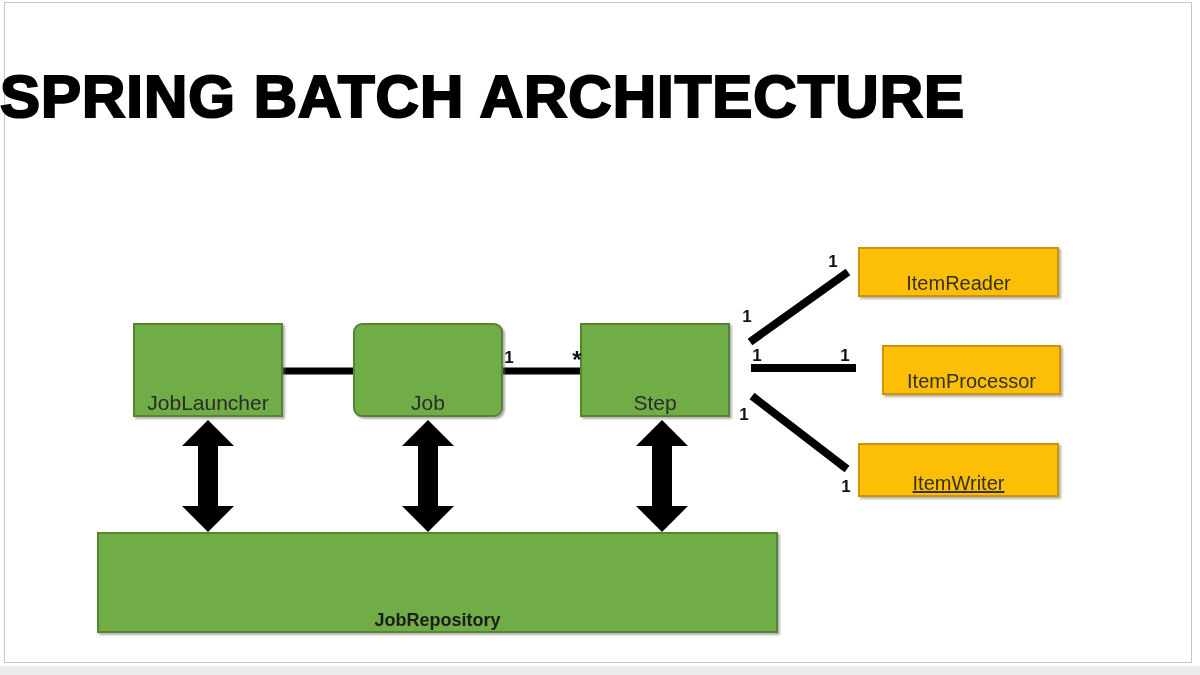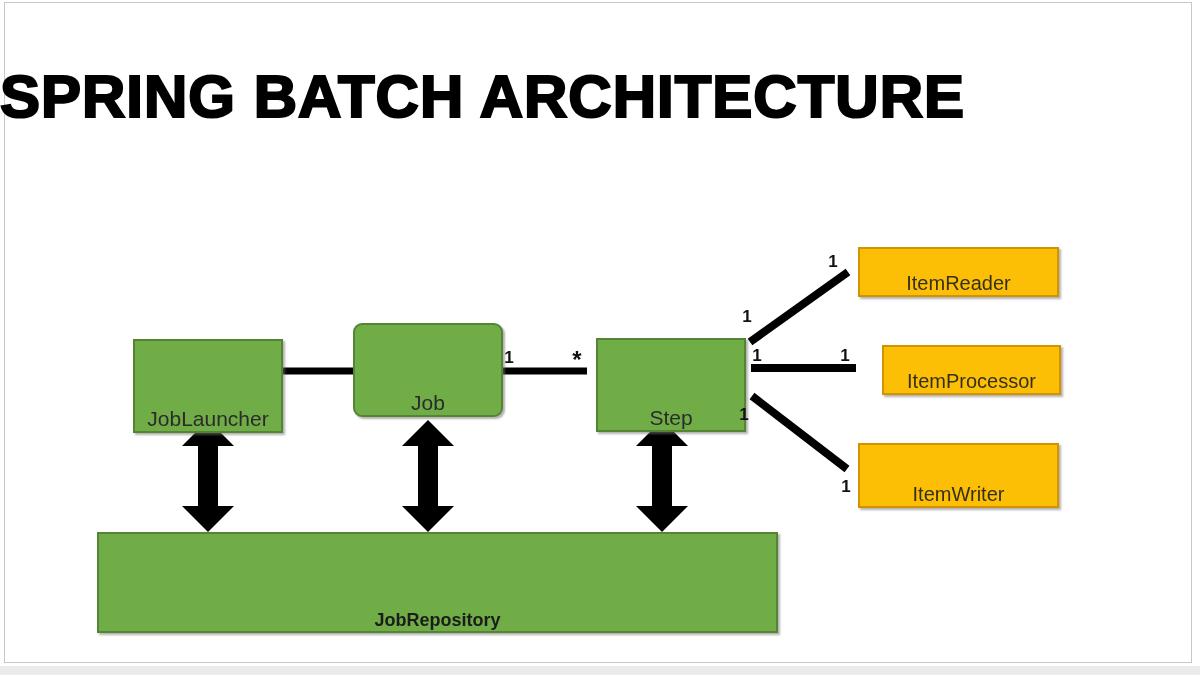--- a/index.html
+++ b/index.html
@@ -50,30 +50,30 @@
     border: 2px solid var(--green-border, #568435);
     color: #2b2b2b;
     font-size: 21px;
   }
   .box.orange {
     background: var(--orange-fill, #FCBF06);
     border: 2px solid var(--orange-border, #D39300);
     color: #35301a;
     font-size: 20px;
   }
-  #box-joblauncher { left: 133px; top: 323px; width: 150px; height: 94px; margin-top: 16px; }
+  #box-joblauncher { left: 133px; top: 323px; width: 150px; height: 94px; }
   #box-job         { left: 353px; top: 323px; width: 150px; height: 94px; border-radius: 9px; }
-  #box-step        { left: 596px; top: 323px; width: 150px; height: 94px; margin-top: 15px; }
+  #box-step        { left: 580px; top: 323px; width: 150px; height: 94px; }
   #box-jobrepository {
     left: 97px; top: 532px; width: 681px; height: 101px;
     font-size: 18px; font-weight: bold; color: #1c1c1c;
   }
   #box-itemreader    { left: 858px; top: 247px; width: 201px; height: 50px; }
   #box-itemprocessor { left: 858px; top: 345px; width: 179px; height: 50px; margin-left: 24px; }
-  #box-itemwriter    { left: 858px; top: 443px; width: 201px; height: 65px; }
+  #box-itemwriter    { left: 858px; top: 443px; width: 201px; height: 54px; text-decoration: underline; }
   .lines-layer {
     position: absolute;
     left: 0; top: 0;
     width: 1200px; height: 675px;
     pointer-events: none;
   }
   .mult {
     position: absolute;
     transform: translate(-50%, -50%);
     font-size: 17px;

